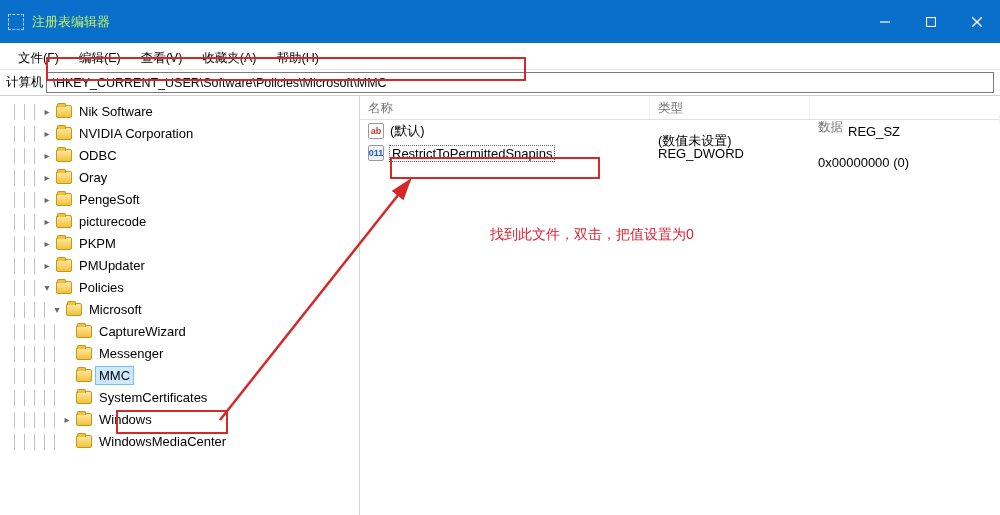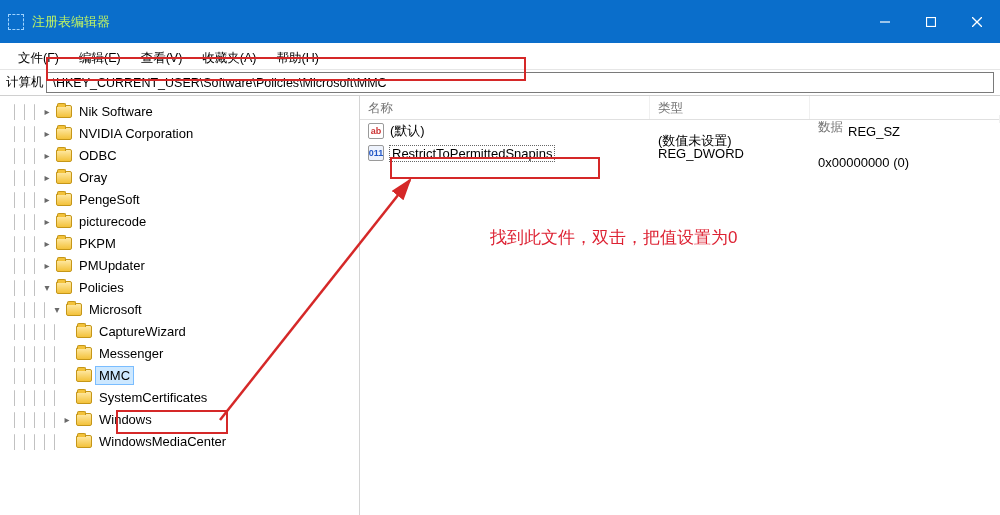--- a/index.html
+++ b/index.html
@@ -40,21 +40,21 @@
   .col-type { width: 160px; }
   .col-data { flex: 1; margin-top: 19px; }
 
   .row { display: flex; height: 22px; align-items: center; font-size: 13px; }
   .row .col { padding: 0 8px; display: flex; align-items: center; }
   .vicon { width: 16px; height: 16px; margin-right: 6px; display: inline-flex; align-items: center; justify-content: center; font-size: 9px; font-weight: bold; border: 1px solid #9a9a9a; border-radius: 2px; }
   .vicon.ab { color: #c33; background: #fff; }
   .vicon.dw { color: #2458c7; background: #eef3fd; }
   .row .name-text { }
 
-  .annot { position: absolute; color: #d23; font-size: 17px; pointer-events: none; }
+  .annot { position: absolute; color: #d23; font-size: 14px; pointer-events: none; }
   .red-box { position: absolute; border: 2px solid #d52828; pointer-events: none; }
 
   svg.arrow { position: absolute; pointer-events: none; }
 </style>
 </head>
 <body>
 
 <div class="titlebar">
   <div class="icon"></div>
   <div class="title">注册表编辑器</div>

